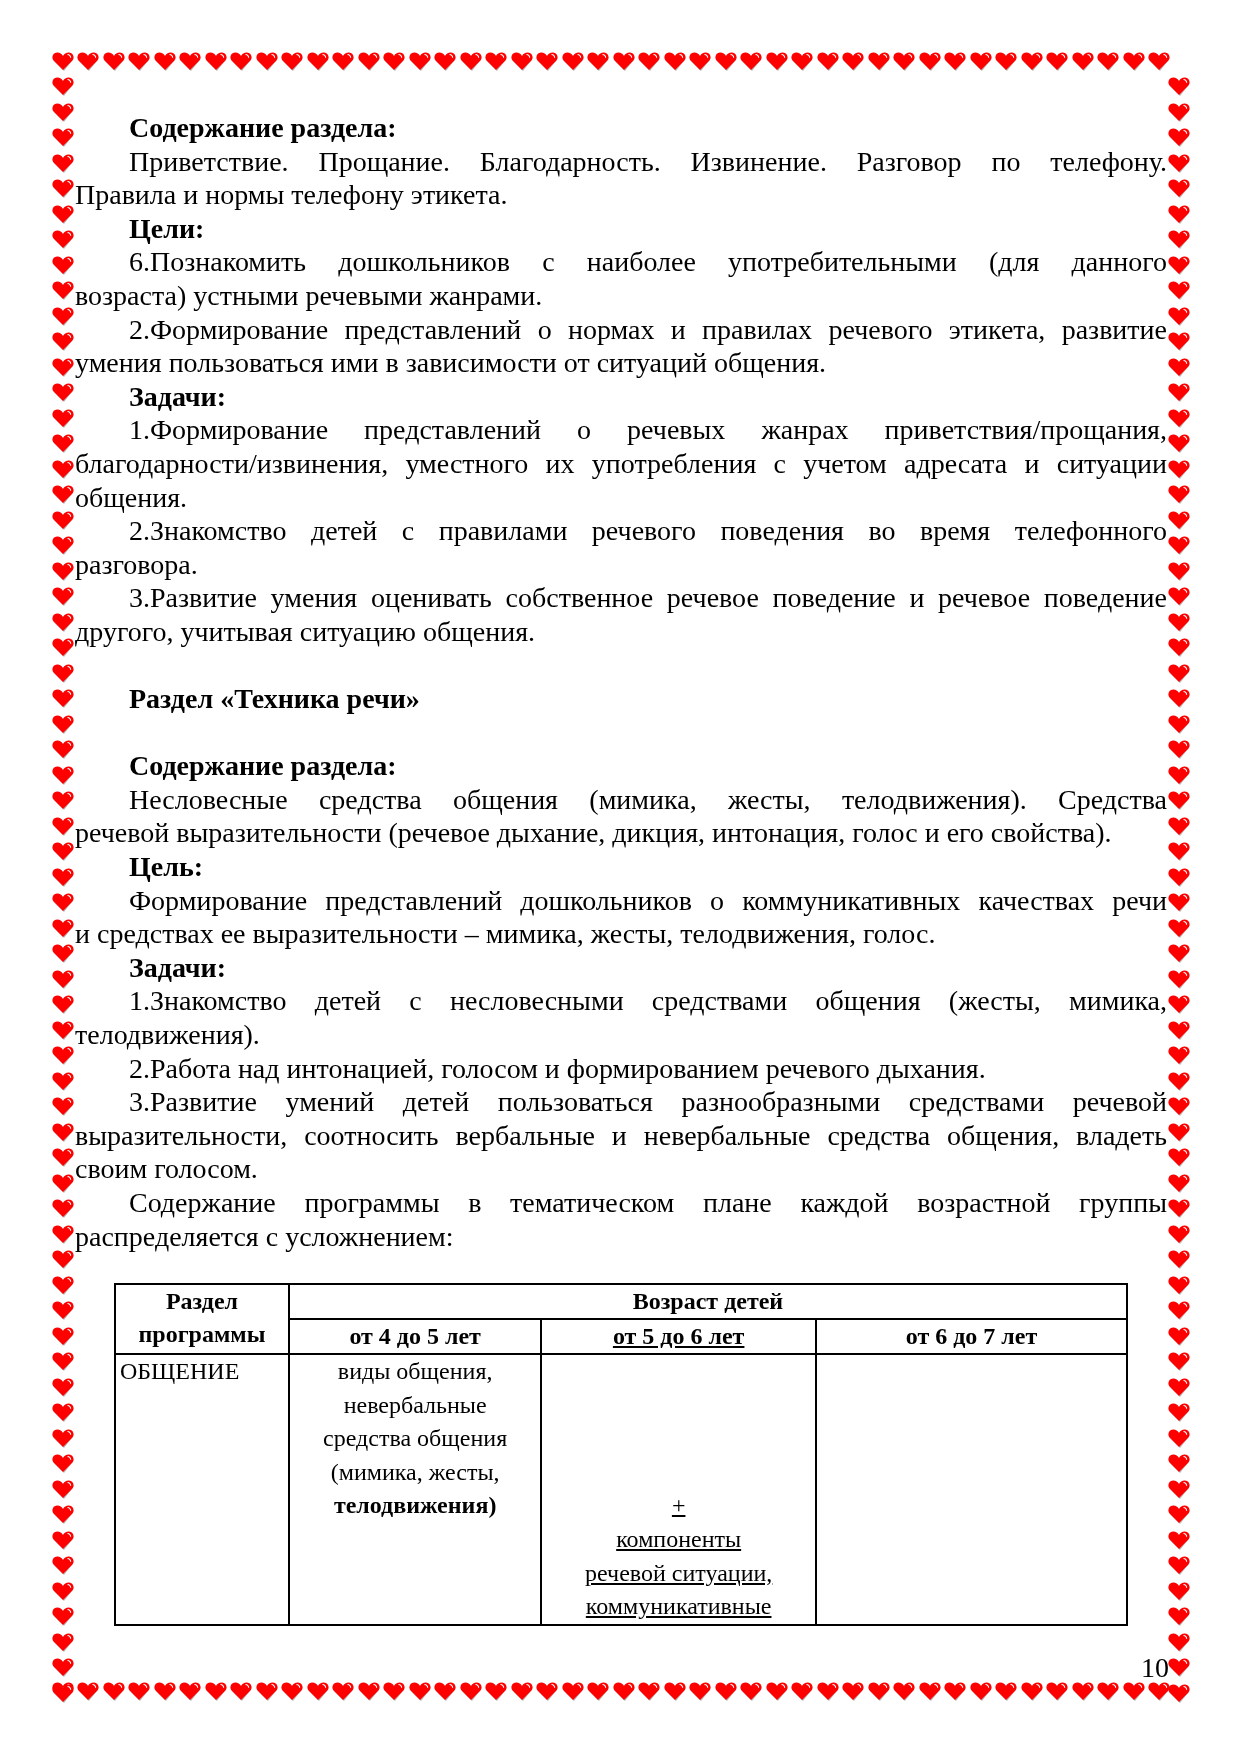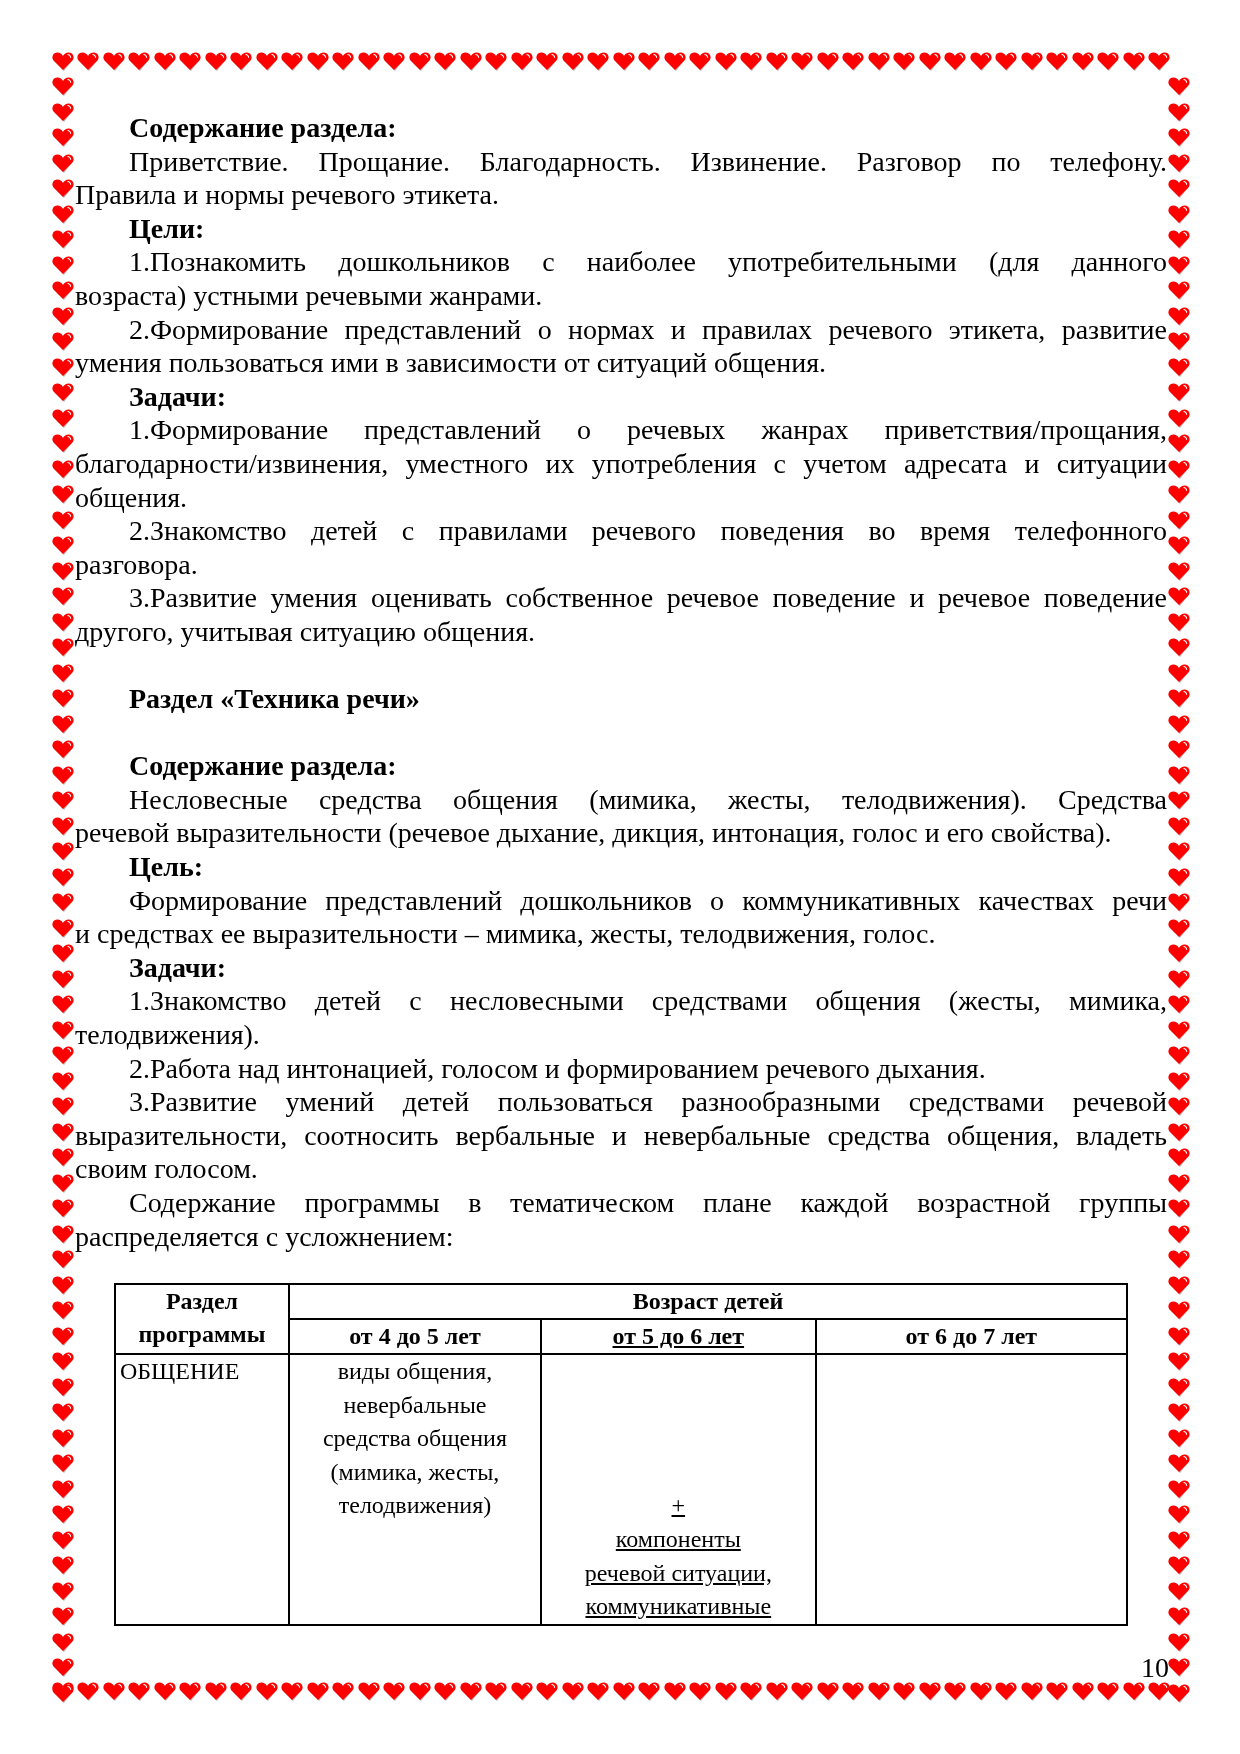--- a/index.html
+++ b/index.html
@@ -1548,24 +1548,24 @@
         <path d="M12 19 L2.5 9.5 C-0.5 6.5 1 1.5 5.5 1.2 C8 1 10 2.5 11 4.5 C12 2.5 14 1 16.5 1.2 C21 1.5 22.5 6.5 19.5 9.5 Z" fill="#b8b8b8"></path>
         <path d="M11 18 L1.8 8.8 C-1 6 0.5 0.8 5 0.5 C7.5 0.3 9.8 1.8 11 4 C12.2 1.8 14.5 0.3 17 0.5 C21.5 0.8 23 6 20.2 8.8 Z" fill="#ff0000"></path>
         <path d="M15.5 2.5 C17.5 2.6 18.8 4 18.6 5.8" stroke="#ffffff" stroke-width="1.1" fill="none"></path>
       </svg>
     </span>
   </div>
 
 <div class="page-content">
   <div class="line indent bold">Содержание раздела:</div>
   <div class="line indent just">Приветствие. Прощание. Благодарность. Извинение. Разговор по телефону.</div>
-  <div class="line">Правила и нормы речевого этикета.</div>
+  <div class="line">Правила и нормы телефону этикета.</div>
 
   <div class="line indent bold">Цели:</div>
-  <div class="line indent just">1.Познакомить дошкольников с наиболее употребительными (для данного</div>
+  <div class="line indent just">6.Познакомить дошкольников с наиболее употребительными (для данного</div>
   <div class="line">возраста) устными речевыми жанрами.</div>
   <div class="line indent just">2.Формирование представлений о нормах и правилах речевого этикета, развитие</div>
   <div class="line">умения пользоваться ими в зависимости от ситуаций общения.</div>
 
   <div class="line indent bold">Задачи:</div>
   <div class="line indent just">1.Формирование представлений о речевых жанрах приветствия/прощания,</div>
   <div class="line just">благодарности/извинения, уместного их употребления с учетом адресата и ситуации</div>
   <div class="line">общения.</div>
   <div class="line indent just">2.Знакомство детей с правилами речевого поведения во время телефонного</div>
   <div class="line">разговора.</div>
@@ -1610,21 +1610,21 @@
     <th class="col3">от 5 до 6 лет</th>
     <th class="col4">от 6 до 7 лет</th>
   </tr>
   <tr style="height:266px;">
     <td class="col1">ОБЩЕНИЕ</td>
     <td class="col2 center" id="cell-4-5">
           <div style="min-height: 33.6px;">виды общения,</div>
           <div style="min-height: 33.6px;">невербальные</div>
           <div style="min-height: 33.6px;">средства общения</div>
           <div style="min-height: 33.6px;">(мимика, жесты,</div>
-          <div style="min-height: 33.6px;">телодвижения)</div>
+          <div style="min-height: 33.6px; font-weight: bold;">телодвижения)</div>
         </td>
     <td class="col3 center" id="cell-5-6">
           <div style="min-height: 33.6px;"></div>
           <div style="min-height: 33.6px;"></div>
           <div style="min-height: 33.6px;"></div>
           <div style="min-height: 33.6px;"></div>
           <div style="min-height: 33.6px;">+</div>
           <div style="min-height: 33.6px;">компоненты</div>
           <div style="min-height: 33.6px;">речевой ситуации,</div>
           <div style="min-height: 33.6px;">коммуникативные</div>

